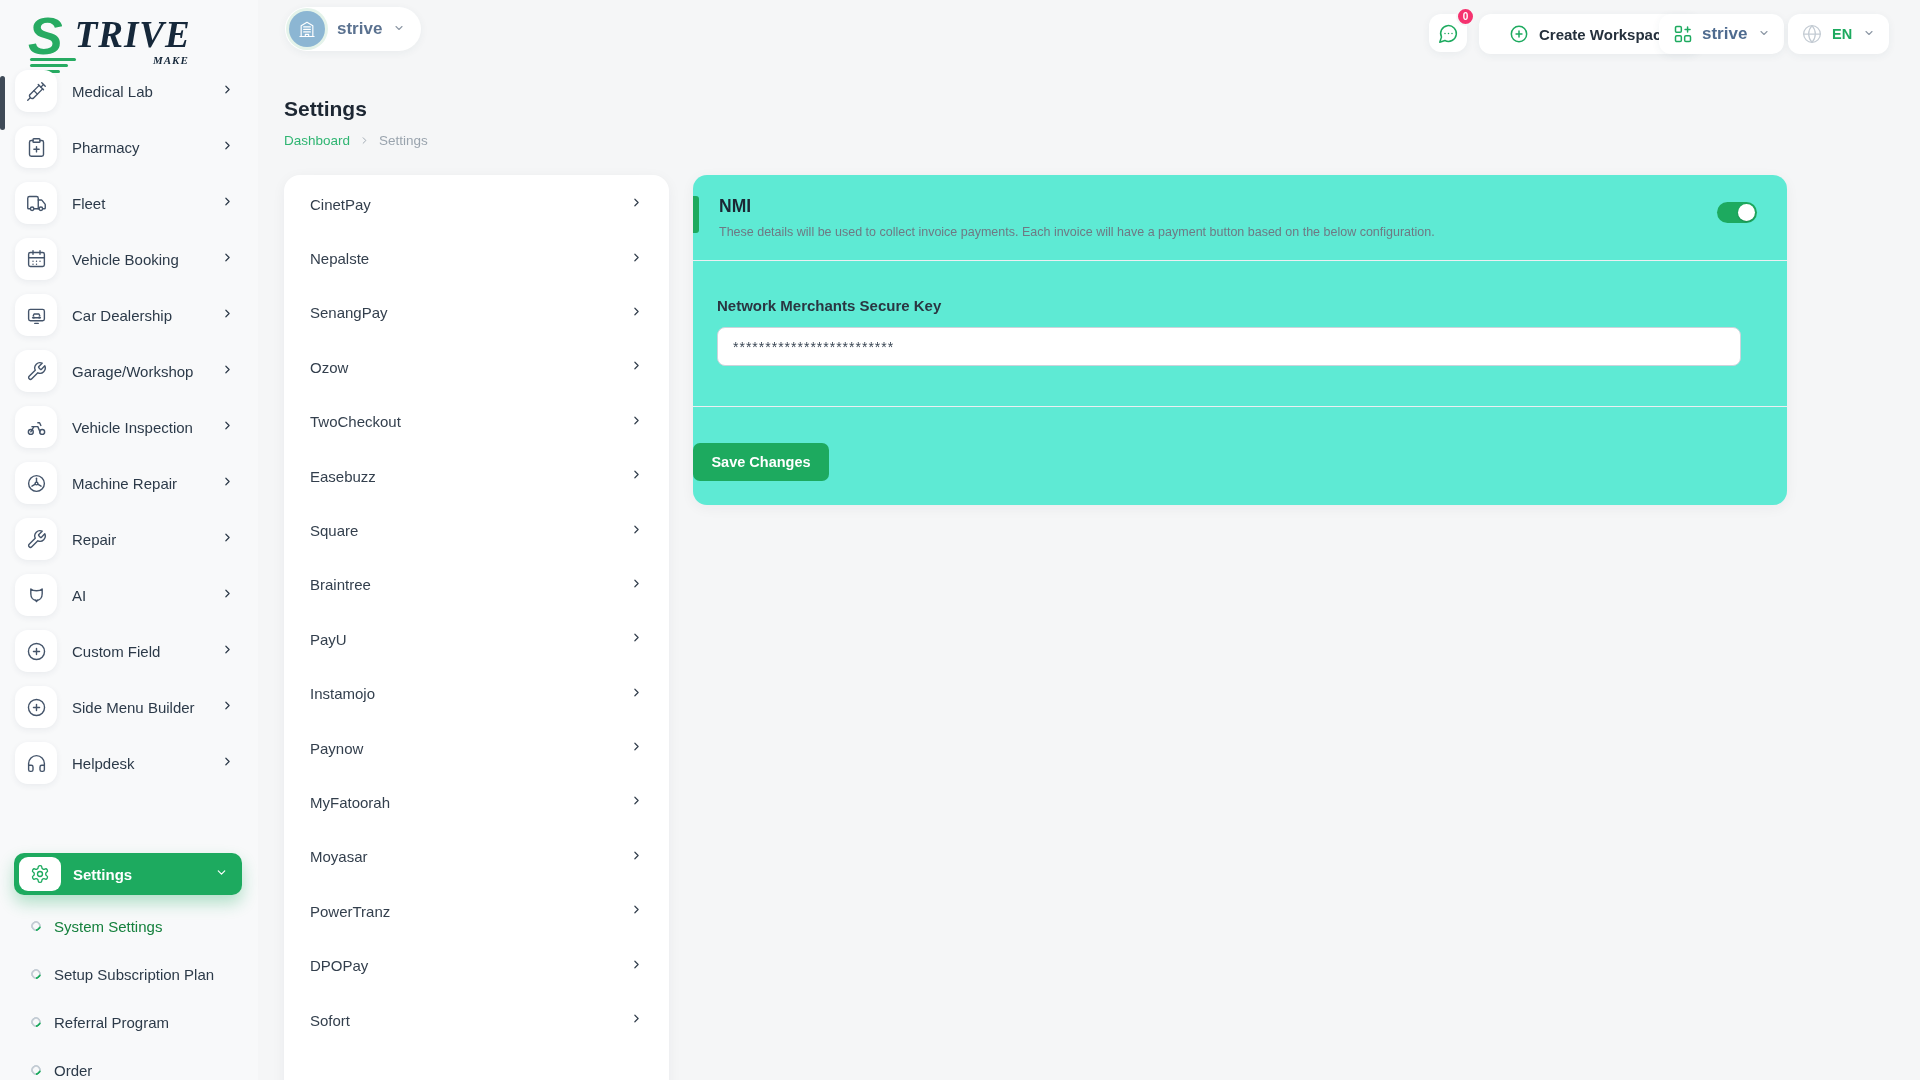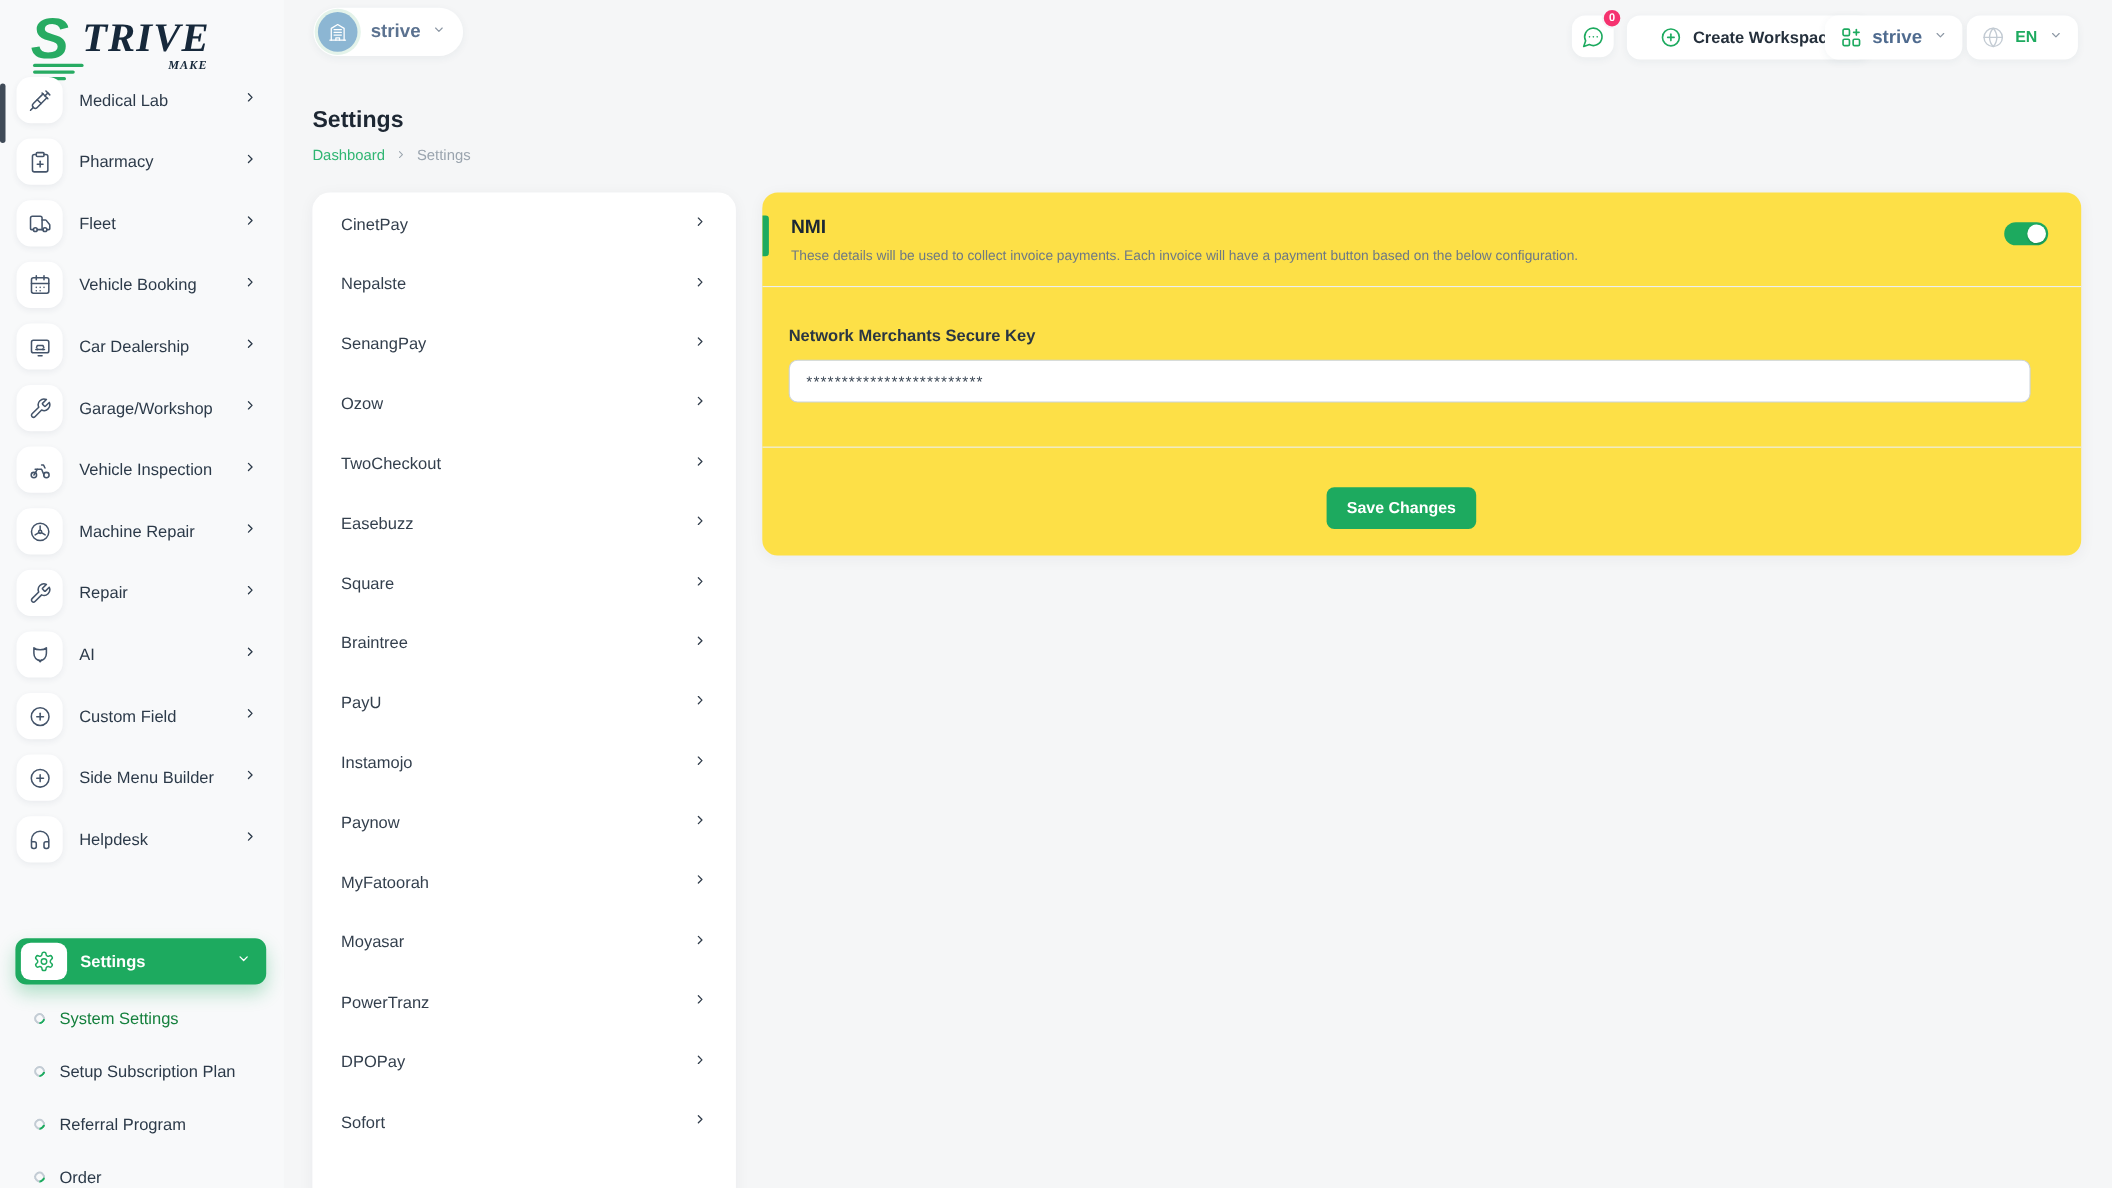--- a/index.html
+++ b/index.html
@@ -135,43 +135,43 @@
     overflow:hidden; padding-top:2px;
   }
   .gw-row {
     height:54.4px; display:flex; align-items:center; padding:0 26px; cursor:pointer;
   }
   .gw-label { font-size:15px; color:#333f4d; }
   .gw-chev { margin-left:auto; color:#333f4d; }
   .gw-chev svg { width:13px; height:13px; stroke-width:2.2; }
 
   .nmi-card {
-    position:absolute; left:693px; top:175px; width:1199px; height:330px;
-    background:#fde047; border-radius:14px;
+    position:absolute; left:693px; top:175px; width:1094px; height:330px;
+    background:#5eead4; border-radius:14px;
     box-shadow:0 3px 14px rgba(30,45,60,.05);
     overflow:hidden;
   }
   .nmi-accent {
     position:absolute; left:0; top:21px; width:6px; height:37px;
     background:#1daa5f; border-radius:0 3px 3px 0;
   }
   .nmi-head { padding:21px 30px 0 26px; }
   .nmi-title { font-size:17.5px; font-weight:700; color:#1b2734; }
   .nmi-desc { margin-top:8px; font-size:12.5px; color:#6e7984; }
   .nmi-divider { border-top:1px solid #eceff2; margin-top:21px; }
   .nmi-body { padding:36px 46px 0 24px; }
   .field-label { font-size:15px; font-weight:700; color:#2a3642; }
   .field-input {
     margin-top:13px; width:100%; height:39px;
     border:1px solid #ccd3db; border-radius:8px; background:#ffffff;
     padding:0 15px; font-family:"Liberation Sans", sans-serif;
     font-size:14px; letter-spacing:1px; color:#3a4654; outline:none;
   }
   .nmi-divider2 { border-top:1px solid #eceff2; margin-top:40px; }
-  .nmi-footer { display:flex; justify-content:center; padding:36px 37px 0 0; }
+  .nmi-footer { display:flex; justify-content:flex-start; padding:36px 37px 0 0; }
   .save-btn {
     width:136px; height:38px; border:none; border-radius:7px;
     background:#1daa5f; color:#ffffff; font-family:"Liberation Sans", sans-serif;
     font-size:14.5px; font-weight:600; cursor:pointer;
     display:flex; align-items:center; justify-content:center;
   }
 
   .toggle {
     position:absolute; right:30px; top:27px; width:40px; height:21px; border-radius:11px;
     background:#ccd3db; cursor:pointer;

